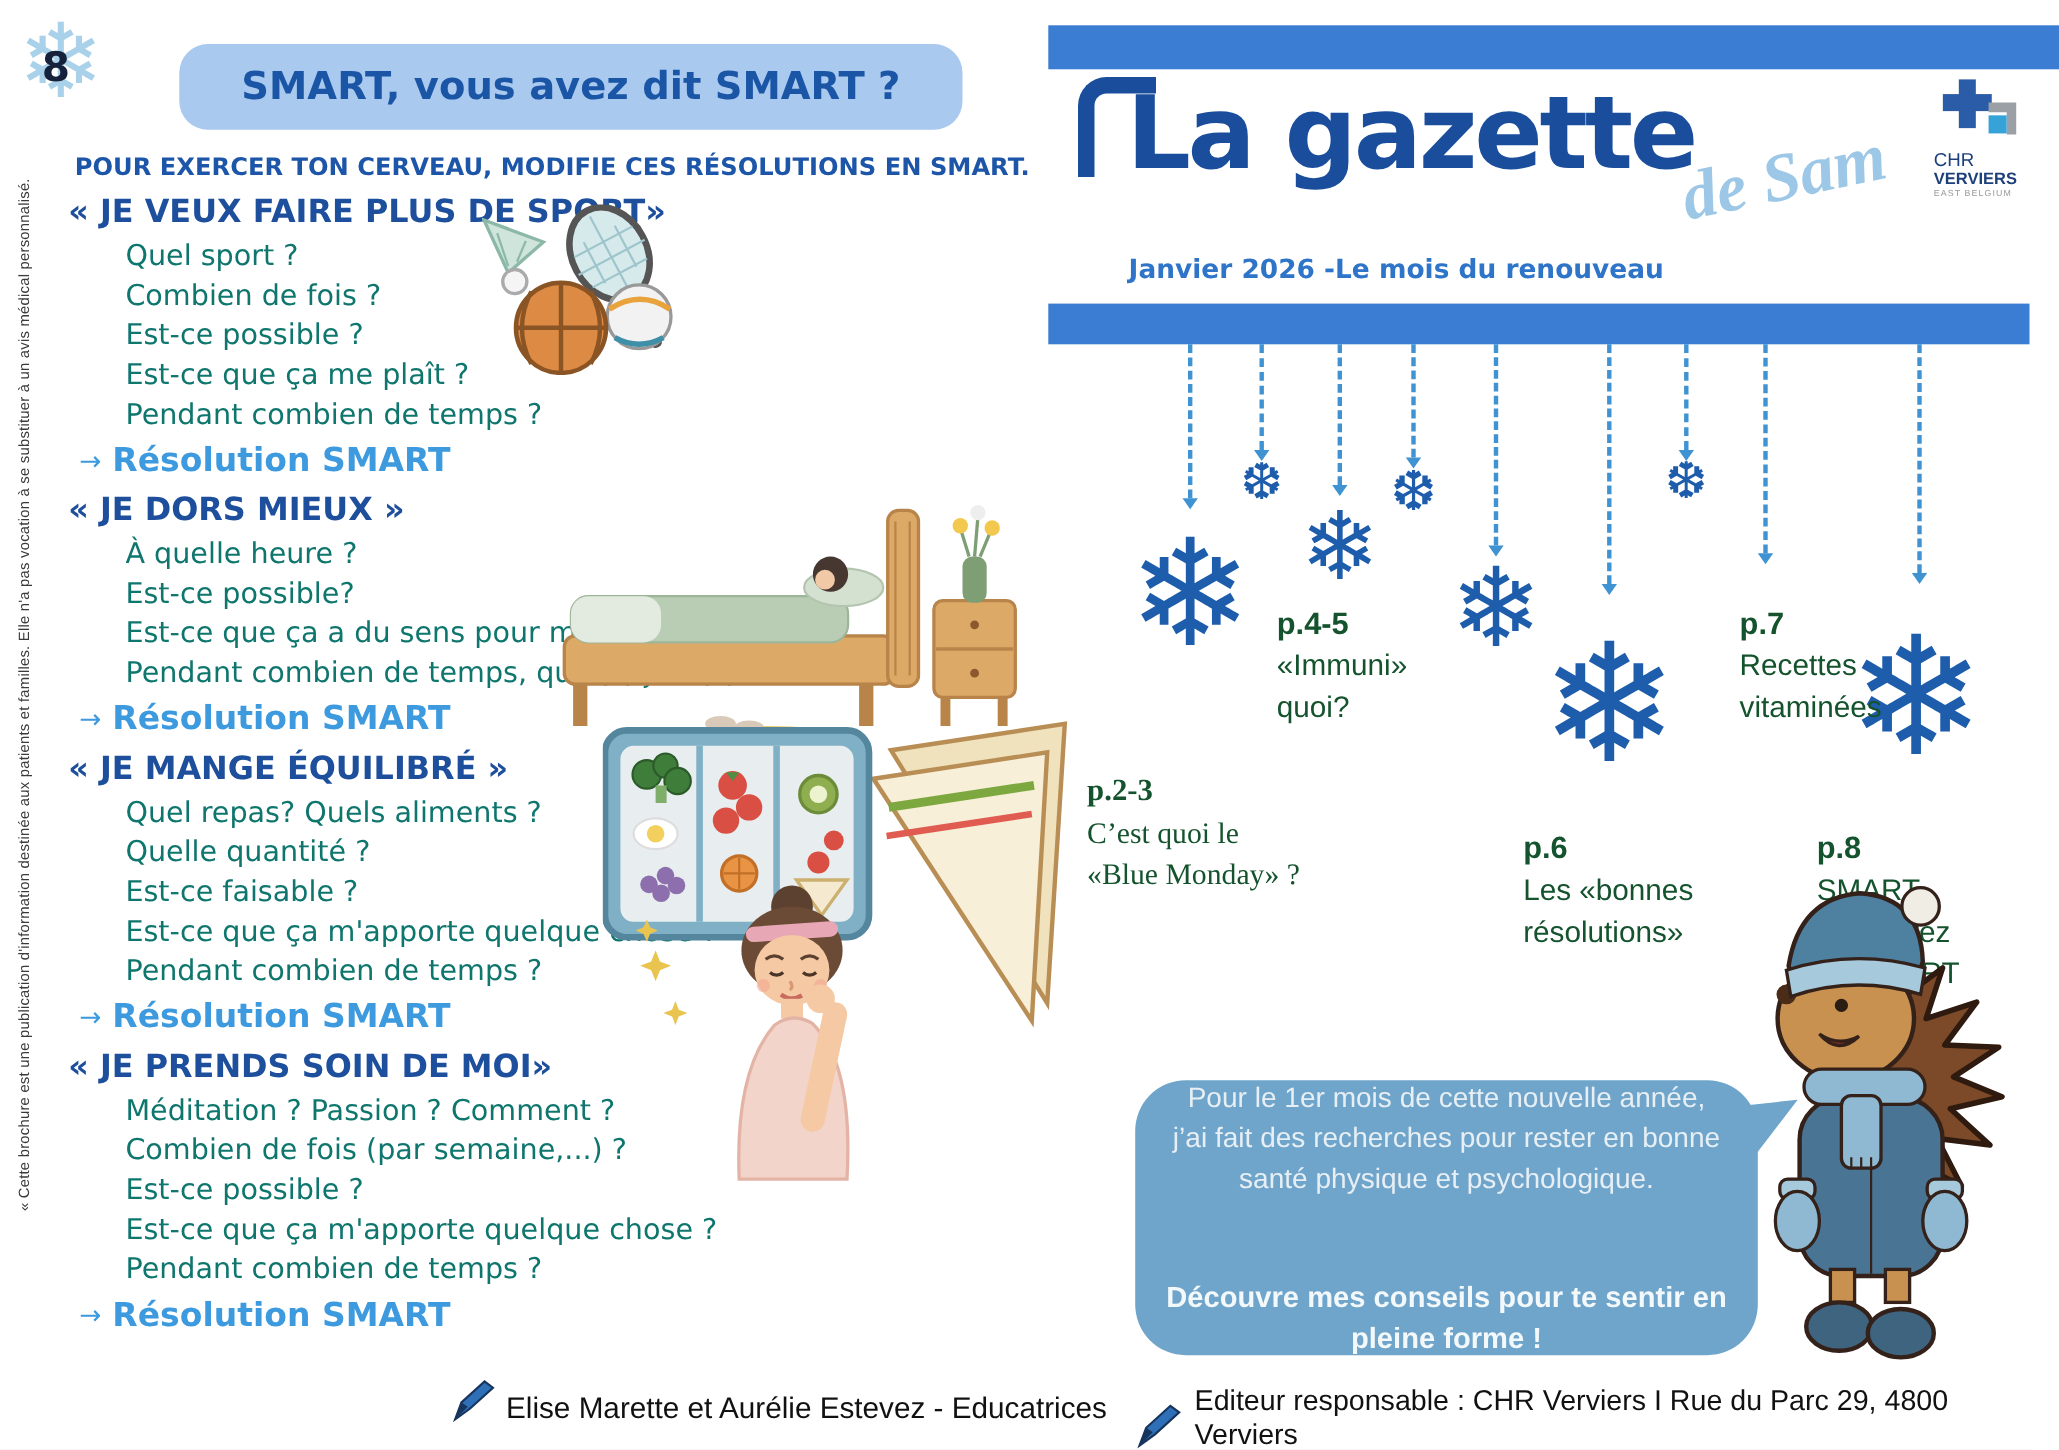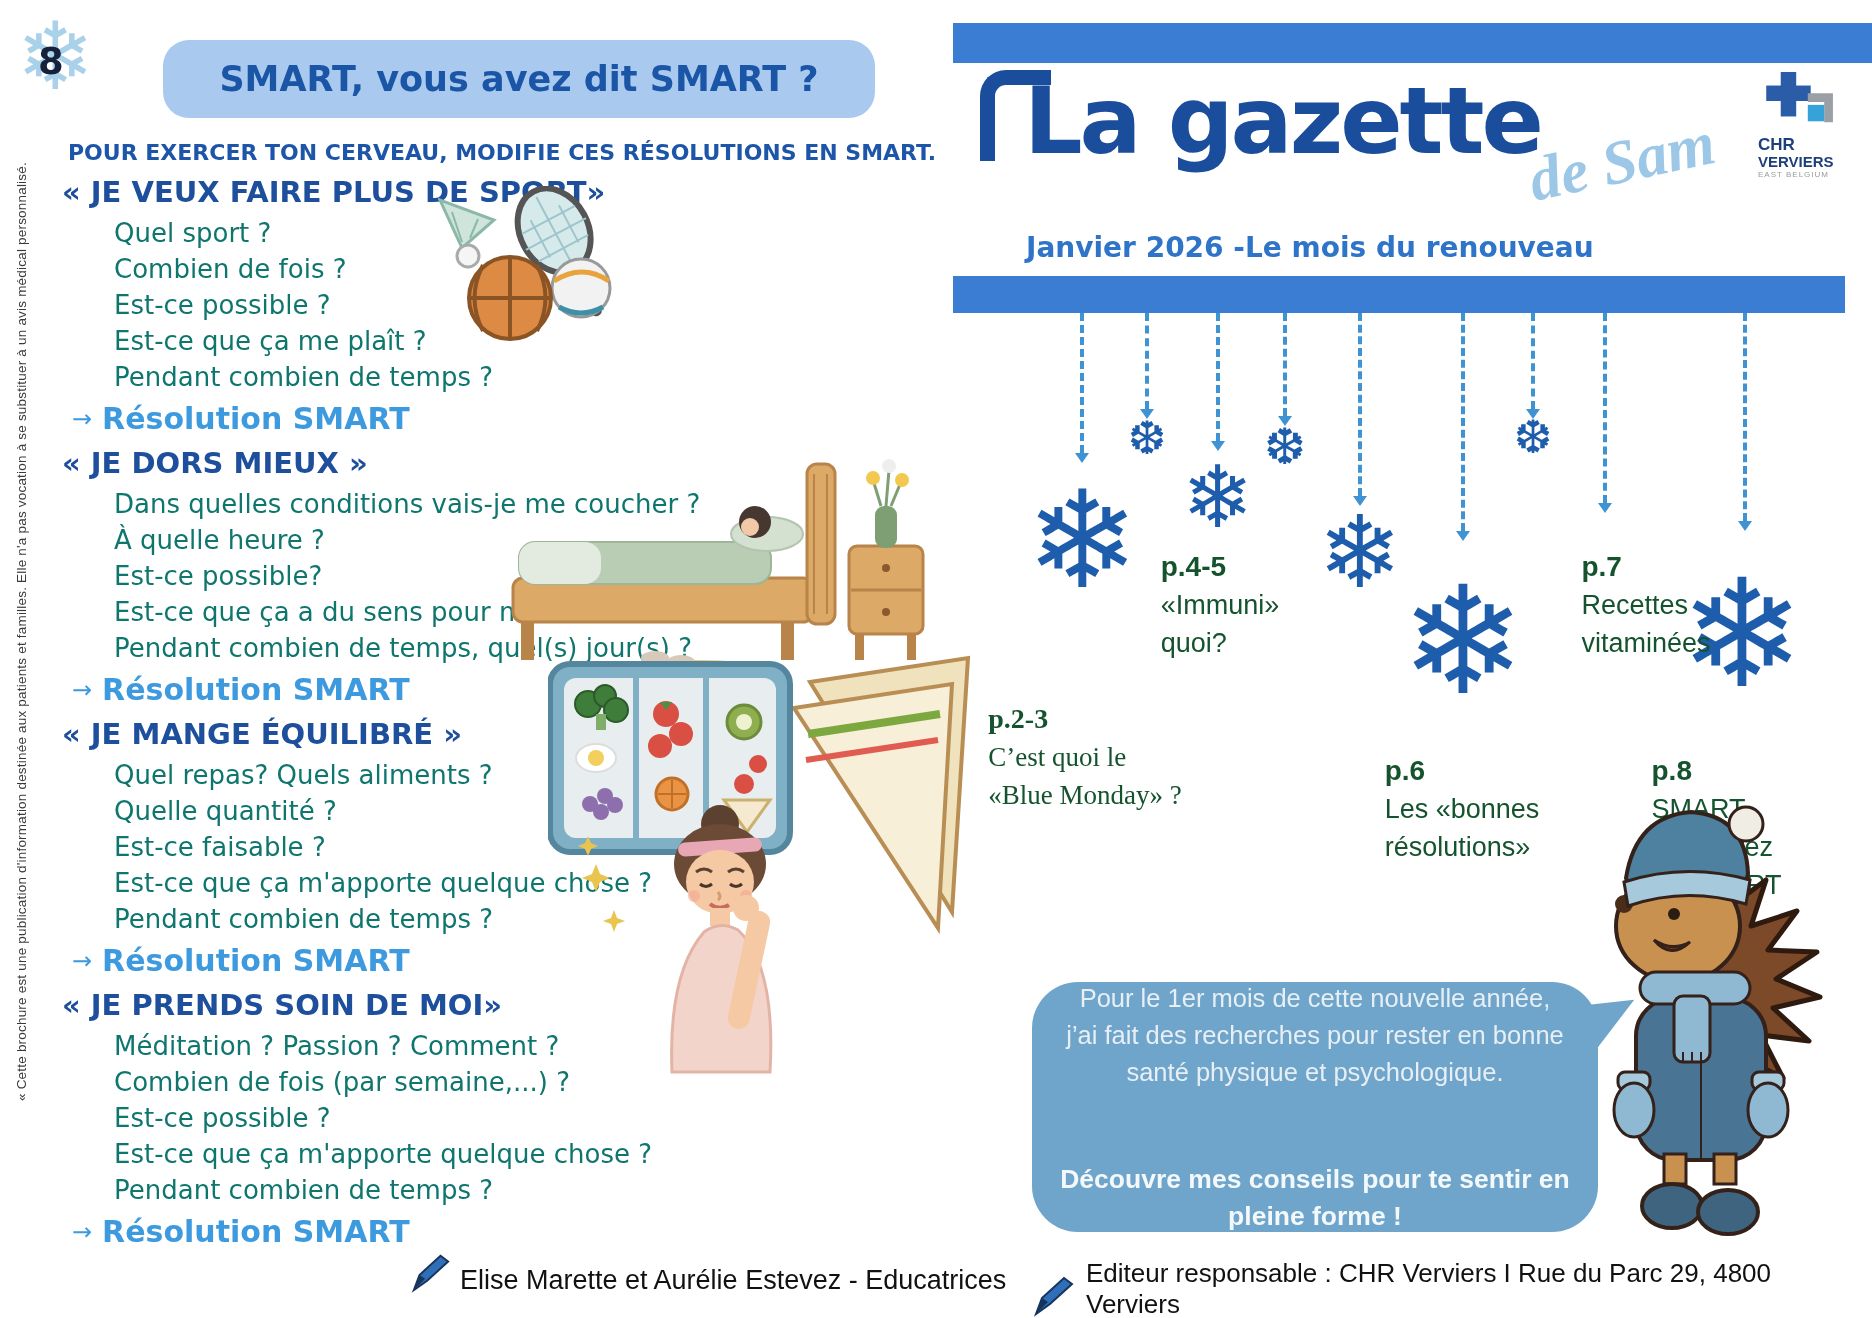--- a/index.html
+++ b/index.html
@@ -28,23 +28,23 @@
 
   
   .bar-top{position:absolute;left:953px;top:23px;width:919px;height:40px;background:#3b7dd2;}
   .bar-mid{position:absolute;left:953px;top:276px;width:892px;height:37px;background:#3b7dd2;}
   .bracket{position:absolute;left:980px;top:70px;width:56px;height:76px;
            border-left:15px solid #1a4e9c;border-top:15px solid #1a4e9c;border-top-left-radius:26px;}
   .masthead{position:absolute;left:1024px;top:72px;font-size:92px;font-weight:bold;color:#1a4e9c;
             letter-spacing:-3px;line-height:100px;}
   .script{position:absolute;left:1528px;top:126px;font-family:"Liberation Serif",serif;
           font-style:italic;font-weight:bold;font-size:62px;color:#9cc7e6;transform:rotate(-12deg);}
-  .issue{position:absolute;left:1026px;top:231px;font-size:28px;font-weight:bold;color:#2e74c8;}
+  .issue{position:absolute;left:1026px;top:231px;font-size:24px;font-weight:bold;color:#2e74c8;}
   .chrlogo{position:absolute;left:1758px;top:72px;width:110px;font-family:"Liberation Sans",sans-serif;}
-  .chr1{font-size:17px;font-weight:bold;color:#1d3f7a;line-height:18px;margin-top:2px;}
+  .chr1{font-size:17px;font-weight:normal;color:#1d3f7a;line-height:18px;margin-top:2px;}
   .chr2{font-size:15px;font-weight:bold;color:#1d3f7a;line-height:16px;}
   .chr3{font-size:8px;color:#9a9a9a;letter-spacing:1px;line-height:10px;}
 
   .hline{position:absolute;top:313px;width:0;border-left:4px dashed #3f93d2;}
   .tip{position:absolute;width:0;height:0;border-left:7px solid transparent;
        border-right:7px solid transparent;border-top:10px solid #3f93d2;}
   .sf{position:absolute;transform:translate(-50%,-50%);color:#1e5dac;line-height:1;}
 
   .toc{position:absolute;transform:translateX(-50%);
        font-family:"Liberation Sans",sans-serif;color:#14532d;}
@@ -87,21 +87,20 @@
       <div class="q">Est-ce que ça me plaît ?</div>
       <div class="q">Pendant combien de temps ?</div>
     </div>
     <div class="resolution">
       <span class="res-arrow">→</span>
       <span>Résolution SMART</span>
     </div>
 
     <h2 class="sec-head">« JE DORS MIEUX »</h2>
     <div>
-      <div class="q">Dans quelles conditions vais-je me coucher ?</div>
       <div class="q">À quelle heure ?</div>
       <div class="q">Est-ce possible?</div>
       <div class="q">Est-ce que ça a du sens pour moi ?</div>
       <div class="q">Pendant combien de temps, quel(s) jour(s) ?</div>
     </div>
     <div class="resolution">
       <span class="res-arrow">→</span>
       <span>Résolution SMART</span>
     </div>
 

